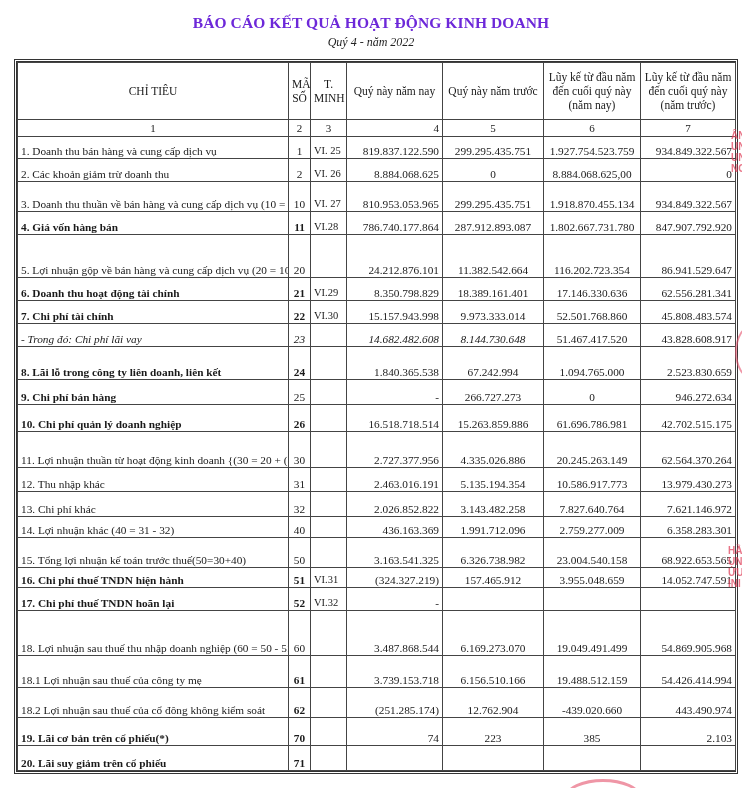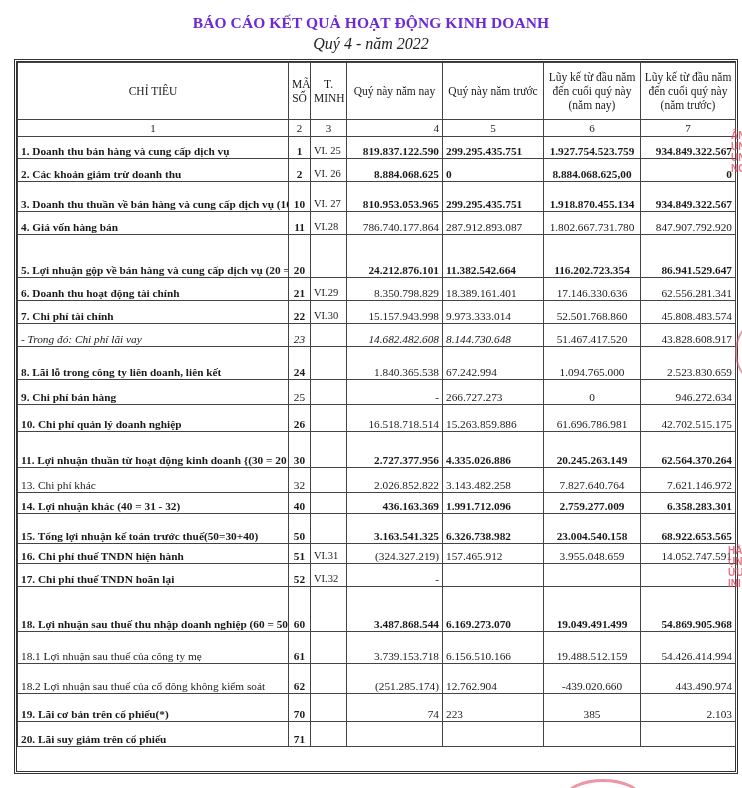--- a/index.html
+++ b/index.html
@@ -8,21 +8,21 @@
     font-family: "Liberation Serif", "DejaVu Serif", serif;
     color: #1a1a1a;
   }
   .title {
     position: absolute; left: 0; top: 14px; width: 742px;
     text-align: center; font-weight: bold; font-size: 15.5px; letter-spacing: 0.1px;
     color: #6d28d9;
   }
   .subtitle {
     position: absolute; left: 0; top: 35px; width: 742px;
-    text-align: center; font-style: italic; font-size: 16px; color: #222;
+    text-align: center; font-style: italic; font-size: 12px; color: #222;
   }
   .frame {
     position: absolute; left: 14px; top: 59px; width: 724px; height: 715px;
     border: 3px double #333; box-sizing: border-box;
   }
   table.report {
     position: absolute; left: 17px; top: 62px;
     width: 718px; border-collapse: collapse; table-layout: fixed;
     font-size: 11.3px;
   }
@@ -37,24 +37,24 @@
   th.h-chitieu { font-size: 11px; }
   th.h-ma { font-size: 10.5px; line-height: 12px; padding: 0; }
   th.h-tm { font-size: 10.5px; line-height: 12px; padding: 0; }
   tr.colnum td { text-align: center; vertical-align: middle; height: 16px; font-size: 11px; }
   tr.colnum td.r { text-align: right; }
   td.label { white-space: normal; text-align: left; padding-left: 2px; }
   td.code { text-align: center; }
   td.note { text-align: left; font-size: 10.5px; padding-left: 2px; }
   td.num { text-align: right; padding-right: 4px; }
   td.c4 { text-align: right; }
-  td.c5 { text-align: left; }
+  td.c5 { text-align: center; }
   td.c6 { text-align: center; }
   td.c7 { text-align: right; }
-  tr.bold td.label, tr.bold td.num, tr.bold td.code { font-weight: bold; }
+  tr.bold td.label, tr.bold td.num, tr.bold td.code { font-weight: normal; }
   tr.italic td.label, tr.italic td.code { font-style: italic; }
   tr.italic td.c4, tr.italic td.c5 { font-style: italic; }
   .stamp-text {
     position: absolute; color: #e0455e; font-family: "Liberation Sans", sans-serif;
     font-weight: bold; font-size: 10px; opacity: 0.75; line-height: 11px;
   }
   .stamp-arc {
     position: absolute; border: 2px solid #e5506a; border-radius: 50%; opacity: 0.6;
   }
 </style>
@@ -198,20 +198,29 @@
       </tr>
       <tr class="bold" style="height: 36px;">
         <td class="label">11. Lợi nhuận thuần từ hoạt động kinh doanh {(30 = 20 + (21-22) +24-(25 + 26)}</td>
         <td class="code">30</td>
         <td class="note"></td>
         <td class="num c4">2.727.377.956</td>
         <td class="num c5">4.335.026.886</td>
         <td class="num c6">20.245.263.149</td>
         <td class="num c7">62.564.370.264</td>
       </tr>
+      <tr style="height: 24px;">
+        <td class="label">12. Thu nhập khác</td>
+        <td class="code">31</td>
+        <td class="note"></td>
+        <td class="num c4">2.463.016.191</td>
+        <td class="num c5">5.135.194.354</td>
+        <td class="num c6">10.586.917.773</td>
+        <td class="num c7">13.979.430.273</td>
+      </tr>
       <tr style="height: 25px;">
         <td class="label">13. Chi phí khác</td>
         <td class="code">32</td>
         <td class="note"></td>
         <td class="num c4">2.026.852.822</td>
         <td class="num c5">3.143.482.258</td>
         <td class="num c6">7.827.640.764</td>
         <td class="num c7">7.621.146.972</td>
       </tr>
       <tr class="bold" style="height: 21px; padding-left: 28px;">

